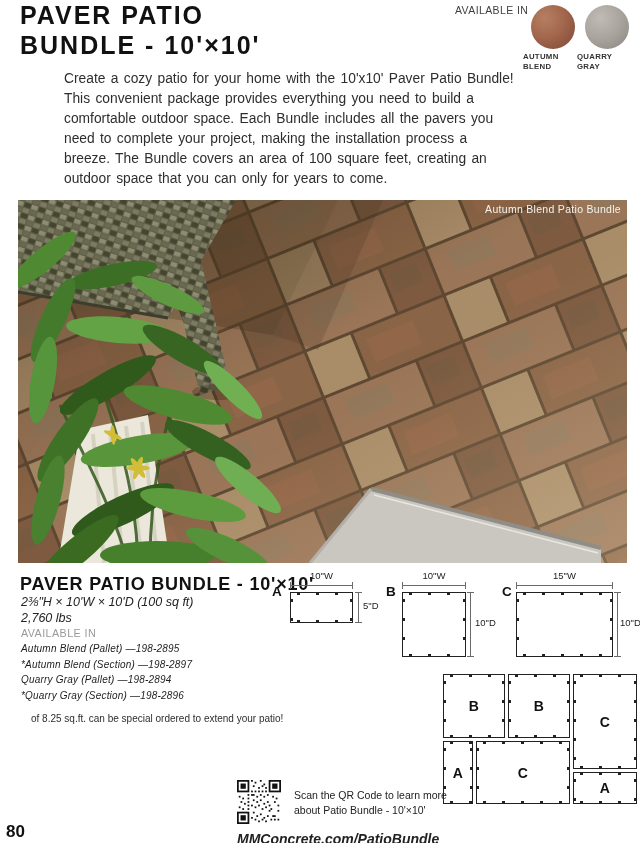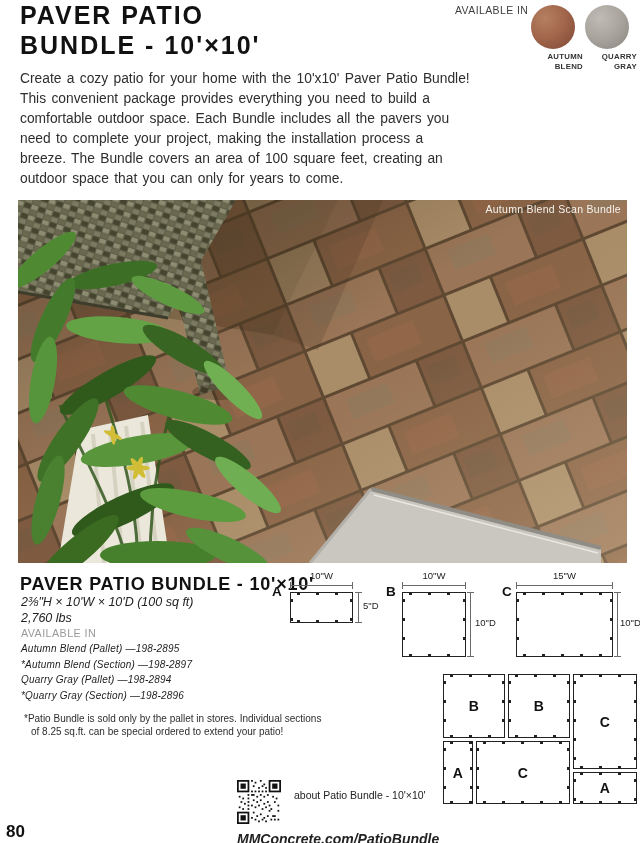--- a/index.html
+++ b/index.html
@@ -9,27 +9,27 @@
 
   
   .title{position:absolute;left:20px;top:0px;font-size:25px;line-height:30px;
          font-weight:800;letter-spacing:2px;color:#111;}
   .avail-hdr{position:absolute;left:455px;top:4px;font-size:10.5px;letter-spacing:.4px;color:#3f3f3f;}
   .swatch{position:absolute;width:44px;height:44px;border-radius:50%;}
   .sw-autumn{left:531px;top:5px;
      background:radial-gradient(circle at 32% 30%,#b57f62 0%,#a2674c 45%,#8e5540 75%,#7c4836 100%);}
   .sw-quarry{left:585px;top:5px;
      background:radial-gradient(circle at 35% 30%,#c0bcb5 0%,#a8a49d 50%,#8f8b84 90%);}
-  .sw-label{position:absolute;top:52px;width:60px;text-align:right;font-size:7.8px;
+  .sw-label{position:absolute;top:52px;width:60px;text-align:left;font-size:7.8px;
             line-height:9.5px;font-weight:bold;letter-spacing:.3px;color:#333;}
   .sw-label.l1{left:523px;} .sw-label.l2{left:577px;}
 
   .desc{position:absolute;left:20px;top:69px;font-size:13.8px;line-height:20px;
         color:#2e2e2e;word-spacing:1.5px;}
-  .desc div{white-space:nowrap;}
+  .desc div{white-space:nowrap;margin-left:44px;}
 
   
   .photo{position:absolute;left:18px;top:200px;width:609px;height:363px;overflow:hidden;background:#8a684b;}
   .photo svg{display:block;}
   .photo-caption{position:absolute;right:6px;top:3px;font-size:10.5px;color:#f4f3ee;letter-spacing:.3px;}
 
   
   .prod-name{position:absolute;left:20px;top:574px;font-size:18px;font-weight:800;letter-spacing:.8px;color:#111;}
   .prod-dims{position:absolute;left:21px;top:595px;font-size:12.5px;font-style:italic;color:#222;}
   .prod-weight{position:absolute;left:21px;top:611px;font-size:12.5px;font-style:italic;color:#222;}
@@ -197,35 +197,34 @@
         <path d="M230,460 L278,436 L332,465" stroke="#6e6b50" stroke-width="3" fill="none"></path>
       </g>
 
       <g>
         <polygon points="292,363 353,289 583,348 583,363" fill="#cac7c0"></polygon>
         <path d="M353,289 L583,348" stroke="#8f8d85" stroke-width="4" fill="none"></path>
         <path d="M356,295 L580,353" stroke="#e9e7e0" stroke-width="1.5" fill="none"></path>
         <path d="M353,289 L292,363" stroke="#b3b0a9" stroke-width="3" fill="none"></path>
       </g>
     </svg>
-    <div class="photo-caption">Autumn Blend Scan Bundle</div>
+    <div class="photo-caption">Autumn Blend Patio Bundle</div>
   </div>
 
   <div class="prod-name">PAVER PATIO BUNDLE - 10'×10'</div>
   <div class="prod-dims">2⅜"H × 10'W × 10'D (100 sq ft)</div>
   <div class="prod-weight">2,760 lbs</div>
   <div class="prod-avail">AVAILABLE IN</div>
   <div class="skus">
     <div>Autumn Blend (Pallet) —198-2895</div>
     <div>*Autumn Blend (Section) —198-2897</div>
     <div>Quarry Gray (Pallet) —198-2894</div>
     <div>*Quarry Gray (Section) —198-2896</div>
   </div>
   <div class="footnote">
-    <div>*Patio Bundle is sold only by the pallet in stores. Individual sections</div>
     <div class="ind">of 8.25 sq.ft. can be special ordered to extend your patio!</div>
   </div>
 
   <div class="dg-letter" style="left:272px;top:584px">A</div>
   <div class="dg-wlabel" style="left:290px;top:570px;width:63px">10"W</div>
   <div class="dimh" style="left:290px;top:585px;width:63px"></div>
   <div class="pv" style="left:290px;top:592px;width:63px;height:31px"></div>
   <div class="dimv" style="left:358px;top:592px;height:31px"></div>
   <div class="dg-dlabel" style="left:363px;top:600px">5"D</div>
 
@@ -335,18 +334,19 @@
           <rect x="14" y="22" width="1" height="1"></rect>
         <rect x="8" y="21" width="1" height="1"></rect>
           <rect x="16" y="23" width="1" height="1"></rect>
           <rect x="20" y="20" width="2" height="1"></rect>
           <rect x="23" y="22" width="1" height="1"></rect>
           <rect x="18" y="17" width="1" height="1"></rect>
       </g>
     </svg>
   </div>
   <div class="qr-cap">
+    <div>Scan the QR Code to learn more</div>
     <div>about Patio Bundle - 10'×10'</div>
   </div>
   <div class="footer-url">MMConcrete.com/PatioBundle</div>
   <div class="page-num">80</div>
 
 </div>
 
 </body></html>

